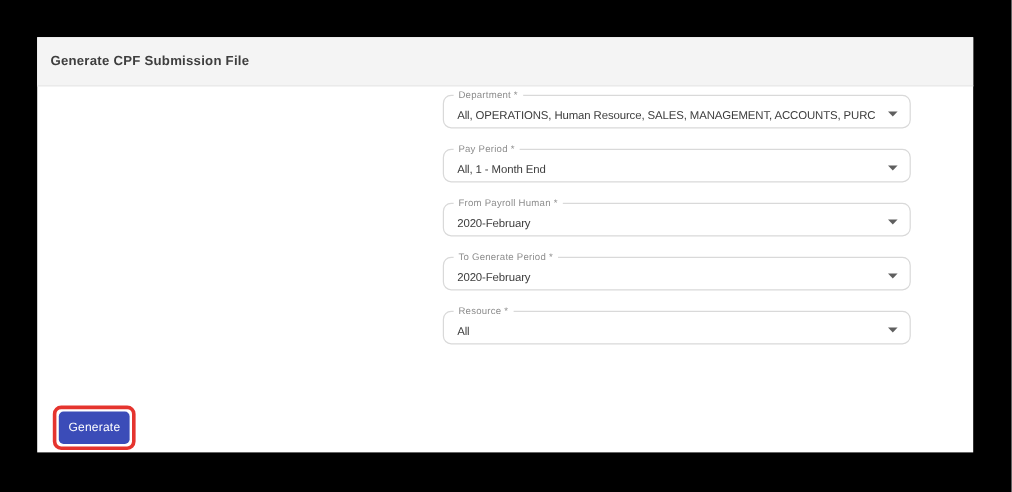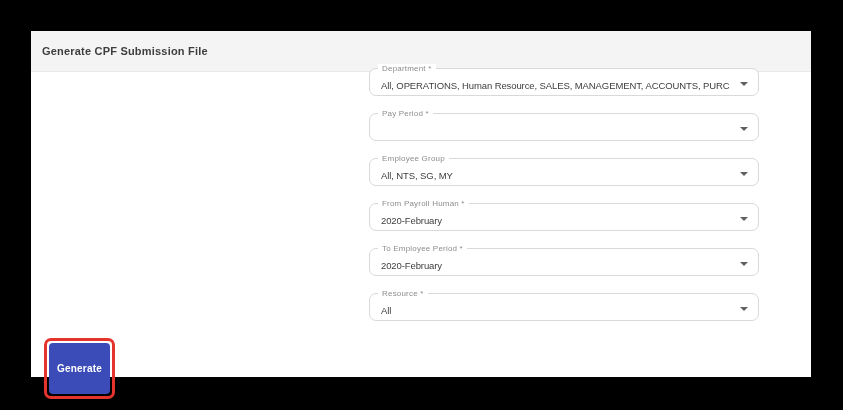--- a/index.html
+++ b/index.html
@@ -25,21 +25,21 @@
     padding-left: 11px;
   }
   .panel-title {
     font-size: 11px;
     font-weight: bold;
     color: #3e3e3e;
     letter-spacing: 0.2px;
   }
   .form-col {
     position: absolute;
-    left: 338px; top: 37px;
+    left: 338px; top: 48px;
     width: 390px;
   }
   .field {
     position: relative;
     height: 28px;
     border: 1px solid #d9d9d9;
     border-radius: 7px;
     margin-bottom: 17px;
     background: #ffffff;
     cursor: pointer;
@@ -79,25 +79,25 @@
     border-radius: 7px;
     padding: 2px;
     display: inline-block;
     background: transparent;
   }
   .generate-btn {
     display: block;
     background: var(--button, #3b4cb8);
     color: #ffffff;
     font-size: 10px;
-    font-weight: bold;
+    font-weight: normal;
     font-family: "Liberation Sans", sans-serif;
     border: none;
     border-radius: 4px;
-    padding: 20px 8px;
+    padding: 8px 8px;
     letter-spacing: 0.2px;
     cursor: pointer;
   }
 </style>
 </head>
 <body>
 
 <div class="panel">
 
   <div class="panel-header">
@@ -107,37 +107,33 @@
   <div class="form-col">
 
     <div class="field">
       <span class="field-label">Department *</span>
       <span class="field-value">All, OPERATIONS, Human Resource, SALES, MANAGEMENT, ACCOUNTS, PURCHASE, C...</span>
       <span class="caret"></span>
     </div>
 
     <div class="field">
       <span class="field-label">Pay Period *</span>
+      <span class="field-value">All, 1 - Month End</span>
       <span class="caret"></span>
     </div>
 
-    <div class="field">
-      <span class="field-label">Employee Group</span>
-      <span class="field-value">All, NTS, SG, MY</span>
-      <span class="caret"></span>
-    </div>
 
     <div class="field">
       <span class="field-label">From Payroll Human *</span>
       <span class="field-value">2020-February</span>
       <span class="caret"></span>
     </div>
 
     <div class="field">
-      <span class="field-label">To Employee Period *</span>
+      <span class="field-label">To Generate Period *</span>
       <span class="field-value">2020-February</span>
       <span class="caret"></span>
     </div>
 
     <div class="field">
       <span class="field-label">Resource *</span>
       <span class="field-value">All</span>
       <span class="caret"></span>
     </div>
 

